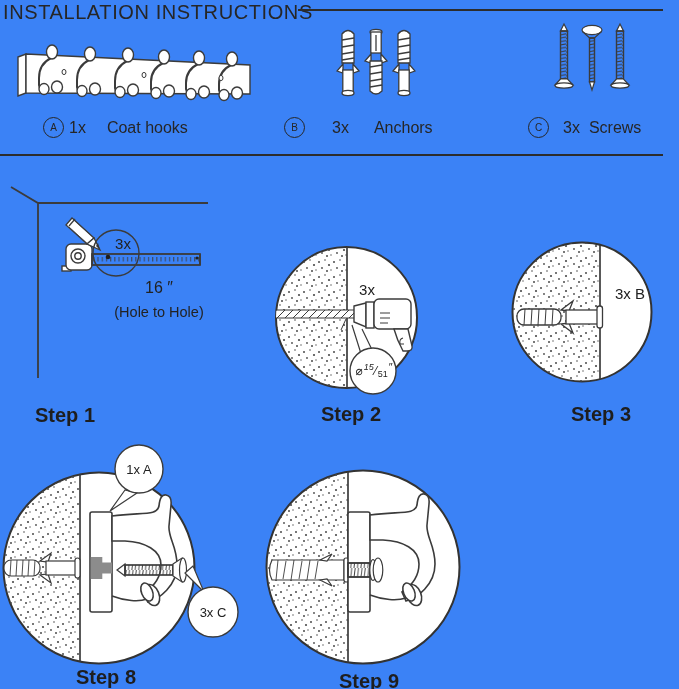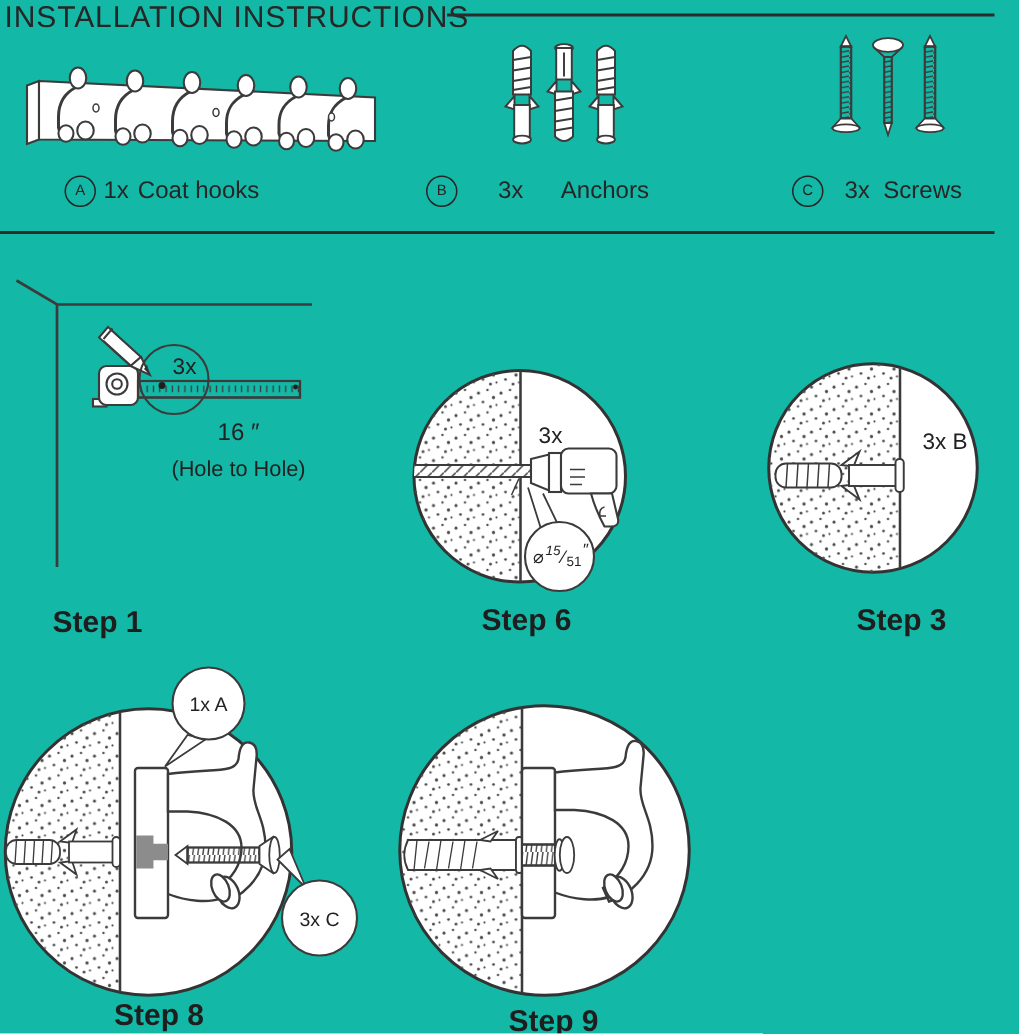--- a/index.html
+++ b/index.html
@@ -1,17 +1,17 @@
 <!DOCTYPE html>
 <html><head>
 <meta charset="utf-8">
 <style>
   html,body{margin:0;padding:0;background:#fff;}
   #sheet{
-    position:relative;width:679px;height:689px;background:#14b8a6;
+    position:relative;width:679px;height:689px;background:#3b82f6;
     font-family:"Liberation Sans",sans-serif;color:#2b2b2b;overflow:hidden;
   }
   .abs{position:absolute;}
   #title{left:3px;top:1px;font-size:20px;letter-spacing:.6px;color:#262626;}
   #title-rule{left:298px;top:9px;width:365px;height:2px;background:#2c2c2c;}
   #section-divider{left:0;top:154px;width:663px;height:2px;background:#2c2c2c;}
   .part-label{display:flex;align-items:center;top:117px;font-size:16px;color:#262626;}
   .letter-badge{
     width:19px;height:19px;border:1.3px solid #262626;border-radius:50%;
     display:flex;align-items:center;justify-content:center;
@@ -138,21 +138,21 @@
       <rect x="64.5" y="9" width="7" height="48" fill="url(#thrV)"></rect>
       <rect x="64.5" y="9" width="7" height="48" fill="none"></rect>
       <path d="M64.5,57 L59,63 L77,63 L71.5,57 Z"></path>
       <ellipse cx="68" cy="63.5" rx="9" ry="2.6"></ellipse>
     </g>
   </svg>
 
   <div class="abs part-label" style="left:43px">
     <span class="letter-badge">A</span>
     <span class="qty" style="margin-left:5px">1x</span>
-    <span style="margin-left:6px">Coat hooks</span>
+    <span style="margin-left:21px">Coat hooks</span>
   </div>
   <div class="abs part-label" style="left:284px">
     <span class="letter-badge">B</span>
     <span class="qty" style="margin-left:27px">3x</span>
     <span style="margin-left:25px">Anchors</span>
   </div>
   <div class="abs part-label" style="left:528px">
     <span class="letter-badge">C</span>
     <span class="qty" style="margin-left:14px">3x</span>
     <span style="margin-left:9px">Screws</span>
@@ -244,21 +244,21 @@
     <path d="M80,82 L91,117 M90,86 L103,113" stroke="#3b3b3b" stroke-width="1.2" fill="none"></path>
     <circle cx="101" cy="128" r="23" fill="#fff" stroke="#3b3b3b" stroke-width="1.4"></circle>
   </svg>
   <div id="drill-size-callout-text" class="abs">
     <span>⌀</span>
     <span class="sup">15</span>
     <span>⁄</span>
     <span class="sub">51</span>
     <span class="unit">″</span>
   </div>
-  <div class="abs step-label" style="left:321px;top:403px">Step 6</div>
+  <div class="abs step-label" style="left:321px;top:403px">Step 2</div>
 
   <svg class="abs" style="left:509px;top:239px" width="146" height="148" viewBox="0 0 146 148">
     <defs>
       <clipPath id="clip3">
           <circle cx="73" cy="73" r="69.5"></circle>
         </clipPath>
       <pattern id="stip3" width="15" height="15" patternUnits="userSpaceOnUse">
         <g fill="#4a4a4a">
           <circle cx="2" cy="4" r="1"></circle>
             <circle cx="8" cy="2" r="0.8"></circle>

